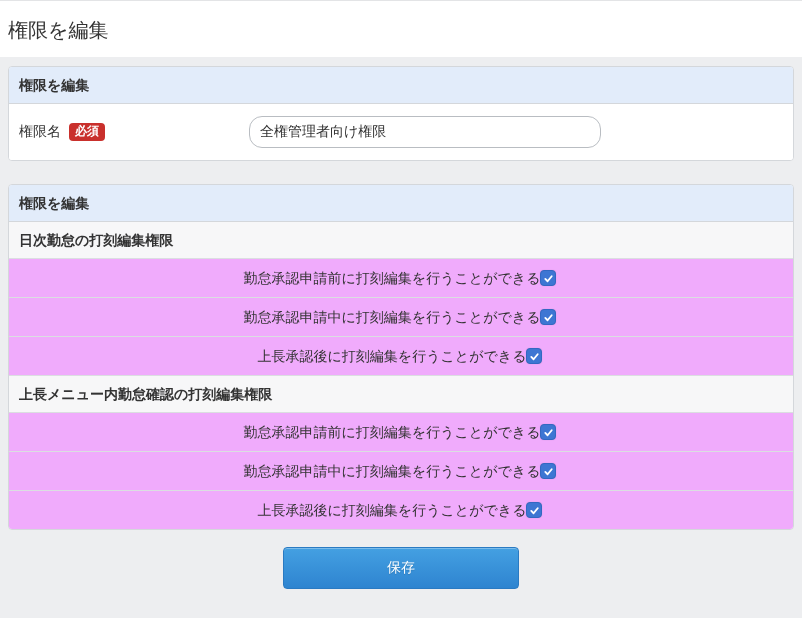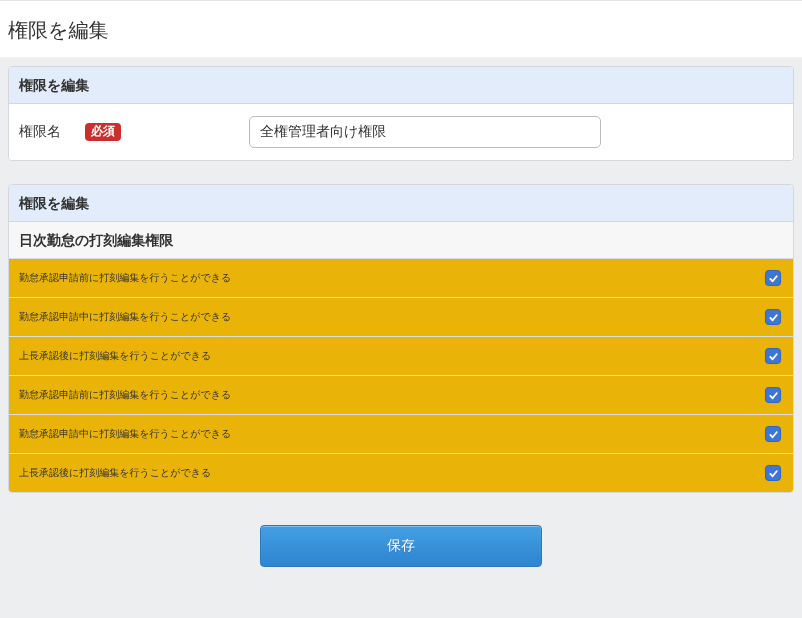--- a/index.html
+++ b/index.html
@@ -44,60 +44,60 @@
   .form-row {
     display: flex;
     align-items: center;
     padding: 12px 10px;
     background: #fff;
   }
   .label-cell {
     flex: 0 0 230px;
     display: flex;
     align-items: center;
-    gap: 24px;
+    gap: 8px;
     font-size: 14px;
   }
   .badge-required {
     background: #c9302c;
     color: #fff;
     font-size: 12px;
     font-weight: bold;
     padding: 2px 6px 3px 6px;
     border-radius: 4px;
     line-height: 13px;
   }
   .text-input {
     width: 352px;
     height: 32px;
     border: 1px solid #b9bdc2;
-    border-radius: 5px;
+    border-radius: 13px;
     padding: 0 10px;
     font-size: 14px;
     color: #333;
     font-family: "Liberation Sans", "DejaVu Sans", sans-serif;
     outline: none;
   }
   .subheader-row {
     background: #f7f7f8;
     padding: 9px 10px;
     font-size: 14px;
     line-height: 18px;
     border-bottom: 1px solid #dbdee1;
     color: #333;
     font-weight: bold;
   }
   .item-row {
     display: flex;
     align-items: center;
-    justify-content: space-between;
+    justify-content: center;
     padding: 10px 12px 10px 10px;
-    background: #eab308;
+    background: #f0abfc;
     border-bottom: 1px solid #dbdee1;
-    font-size: 10px;
+    font-size: 14px;
     line-height: 18px;
   }
   .item-row:last-child { border-bottom: none; }
   .checkbox {
     width: 16px;
     height: 16px;
     border-radius: 4px;
     flex: 0 0 16px;
     display: inline-flex;
     align-items: center;
@@ -109,32 +109,31 @@
     border: 1px solid #3268c2;
     box-shadow: 0 0 1px rgba(0,0,0,.2);
   }
   .checkbox svg { display: block; }
   .button-row {
     margin-top: 17px;
     display: flex;
     justify-content: center;
   }
   .save-btn {
-    width: 282px;
+    width: 236px;
     height: 42px;
     border: 1px solid #2a7ac2;
     border-radius: 4px;
     background: linear-gradient(to bottom, #44a0e2 0%, #2e84d0 100%);
     box-shadow: inset 0 1px 0 rgba(255,255,255,.3);
     color: #fff;
     font-size: 14px;
     font-family: "Liberation Sans", "DejaVu Sans", sans-serif;
     cursor: pointer;
     text-shadow: 0 1px 1px rgba(0,0,0,.15);
-    margin-top: 15px;
   }
 </style>
 </head>
 <body>
 
 <div class="page">
   <div class="page-header">
     <h1>権限を編集</h1>
   </div>
 
@@ -172,20 +171,21 @@
             </span>
           </div>
           <div class="item-row">
             <span>上長承認後に打刻編集を行うことができる</span>
             <span class="checkbox checked">
               <svg width="11" height="11" viewBox="0 0 12 12">
                 <path d="M2.5 6.5 L5 9 L9.5 3.5" stroke="#fff" stroke-width="2" fill="none" stroke-linecap="round" stroke-linejoin="round"></path>
               </svg>
             </span>
           </div>
+          <div class="subheader-row">上長メニュー内勤怠確認の打刻編集権限</div>
           <div class="item-row">
             <span>勤怠承認申請前に打刻編集を行うことができる</span>
             <span class="checkbox checked">
               <svg width="11" height="11" viewBox="0 0 12 12">
                 <path d="M2.5 6.5 L5 9 L9.5 3.5" stroke="#fff" stroke-width="2" fill="none" stroke-linecap="round" stroke-linejoin="round"></path>
               </svg>
             </span>
           </div>
           <div class="item-row">
             <span>勤怠承認申請中に打刻編集を行うことができる</span>

